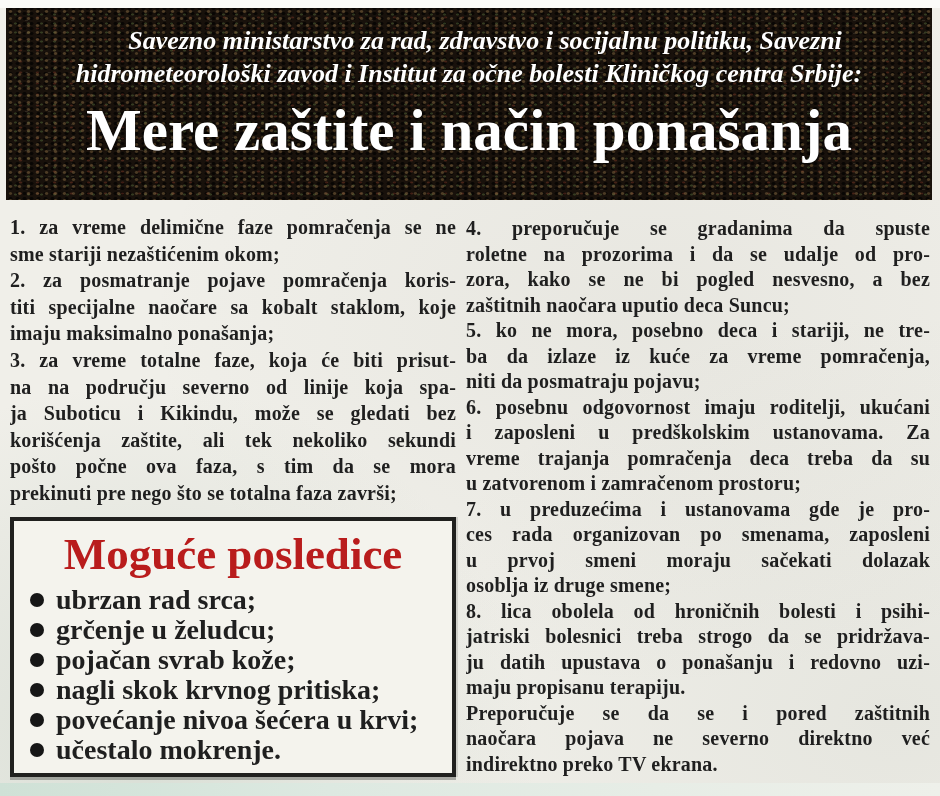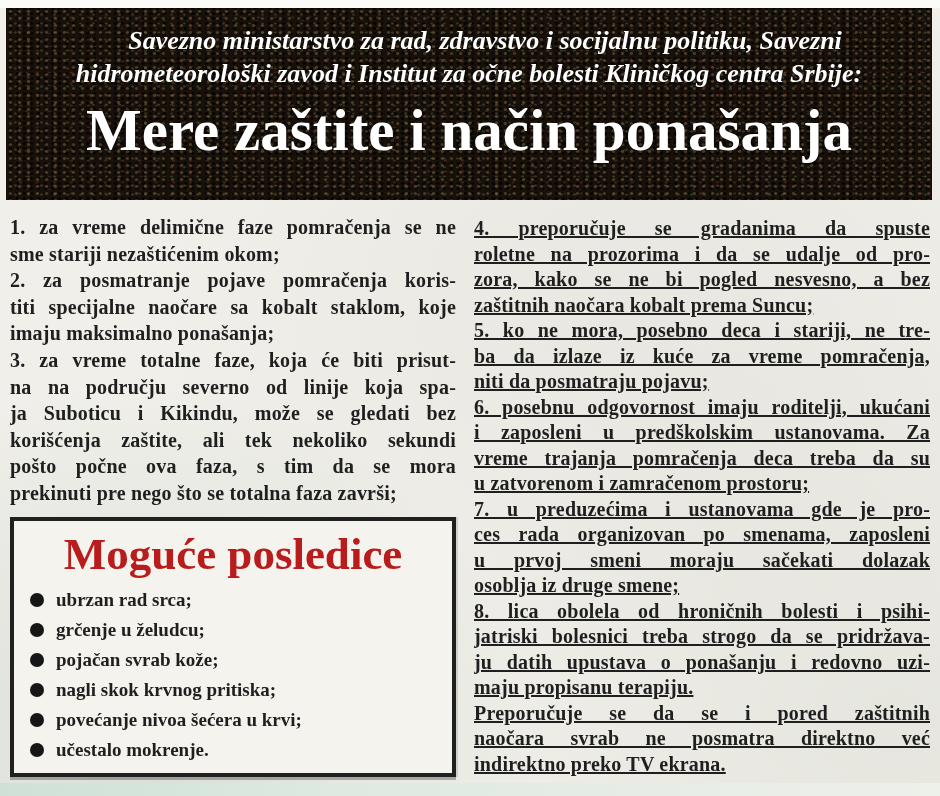--- a/index.html
+++ b/index.html
@@ -35,43 +35,43 @@
   }
   .kicker.first{padding-top:16px;padding-left:32px;}
   .headline{
     margin:7px 0 8px;font-size:59px;line-height:66px;font-weight:bold;
     letter-spacing:0;white-space:nowrap;
     text-shadow:0 0 3px rgba(0,0,0,.85);
   }
   
   .bodycols{
     position:absolute;top:214px;left:10px;right:10px;bottom:0;
-    display:flex;gap:18px;font-weight:bold;
+    display:flex;gap:10px;font-weight:bold;
   }
   .col{font-size:20px;}
   .col.leftcol{width:446px;--lh:26.6px;}
-  .col.rightcol{flex:1;--lh:25.5px;padding-top:2px;text-decoration:underline;}
+  .col.rightcol{flex:1;--lh:25.5px;padding-top:2px;}
   .line{
     height:var(--lh);line-height:var(--lh);overflow:hidden;
     text-align:justify;letter-spacing:.2px;
   }
   .line::after{content:"";display:inline-block;width:100%;height:0;vertical-align:top;}
   .para .line:last-child{text-align:left;}
   .para .line:last-child::after{content:none;}
   
   .box{
     margin-top:10px;border:4px solid #20201e;background:#f4f3ed;
     padding:4px 14px 8px 14px;
     box-shadow:0 3px 0 rgba(45,45,42,.35), 2px 0 0 rgba(45,45,42,.15);
   }
   .box-title{
     font-size:45px;line-height:54px;font-weight:bold;text-align:center;
     margin:2px 0 4px;color:#b91c1c;letter-spacing:0;
   }
-  .bullet-row{display:flex;align-items:center;height:30px;font-size:19px;font-weight:bold;}
+  .bullet-row{display:flex;align-items:center;height:30px;font-size:28px;font-weight:bold;}
   .dot{width:14px;height:14px;border-radius:50%;background:#161616;margin:0 12px 0 2px;flex:none;}
   
   .strip{
     position:absolute;left:0;right:0;bottom:0;height:13px;
     background:linear-gradient(90deg,#cfe1d6 0%,#dde9e1 35%,#e7ede6 70%,#eef0ea 100%);
   }
   .topstrip{position:absolute;top:0;left:0;right:0;height:8px;background:#fbfbf8;}
 </style>
 </head>
 <body>
@@ -140,21 +140,21 @@
           </div>
       </div>
     </div>
 
     <div class="col rightcol">
       <div class="para">
 
       <div class="line">4. preporučuje se gradanima da spuste</div>
           <div class="line">roletne na prozorima i da se udalje od pro-</div>
           <div class="line">zora, kako se ne bi pogled nesvesno, a bez</div>
-          <div class="line">zaštitnih naočara kobalt prema Suncu;</div>
+          <div class="line">zaštitnih naočara uputio deca Suncu;</div>
         </div>
       <div class="para">
 
       <div class="line">5. ko ne mora, posebno deca i stariji, ne tre-</div>
           <div class="line">ba da izlaze iz kuće za vreme pomračenja,</div>
           <div class="line">niti da posmatraju pojavu;</div>
         </div>
       <div class="para">
 
       <div class="line">6. posebnu odgovornost imaju roditelji, ukućani</div>
@@ -172,21 +172,21 @@
       <div class="para">
 
       <div class="line">8. lica obolela od hroničnih bolesti i psihi-</div>
           <div class="line">jatriski bolesnici treba strogo da se pridržava-</div>
           <div class="line">ju datih upustava o ponašanju i redovno uzi-</div>
           <div class="line">maju propisanu terapiju.</div>
         </div>
       <div class="para">
 
       <div class="line">Preporučuje se da se i pored zaštitnih</div>
-          <div class="line">naočara svrab ne posmatra direktno već</div>
+          <div class="line">naočara pojava ne severno direktno već</div>
           <div class="line">indirektno preko TV ekrana.</div>
         </div>
     </div>
 
   </div>
 
   <div class="strip"></div>
 </div>
 
 </body></html>

